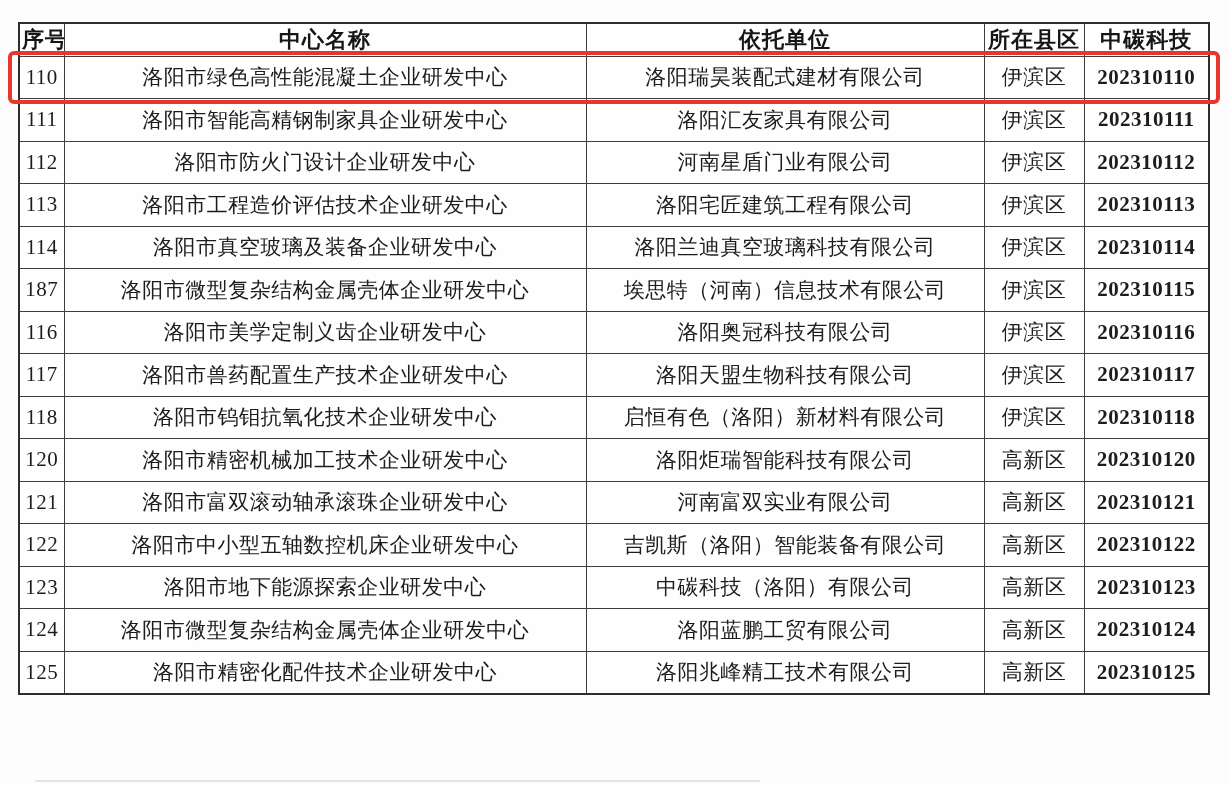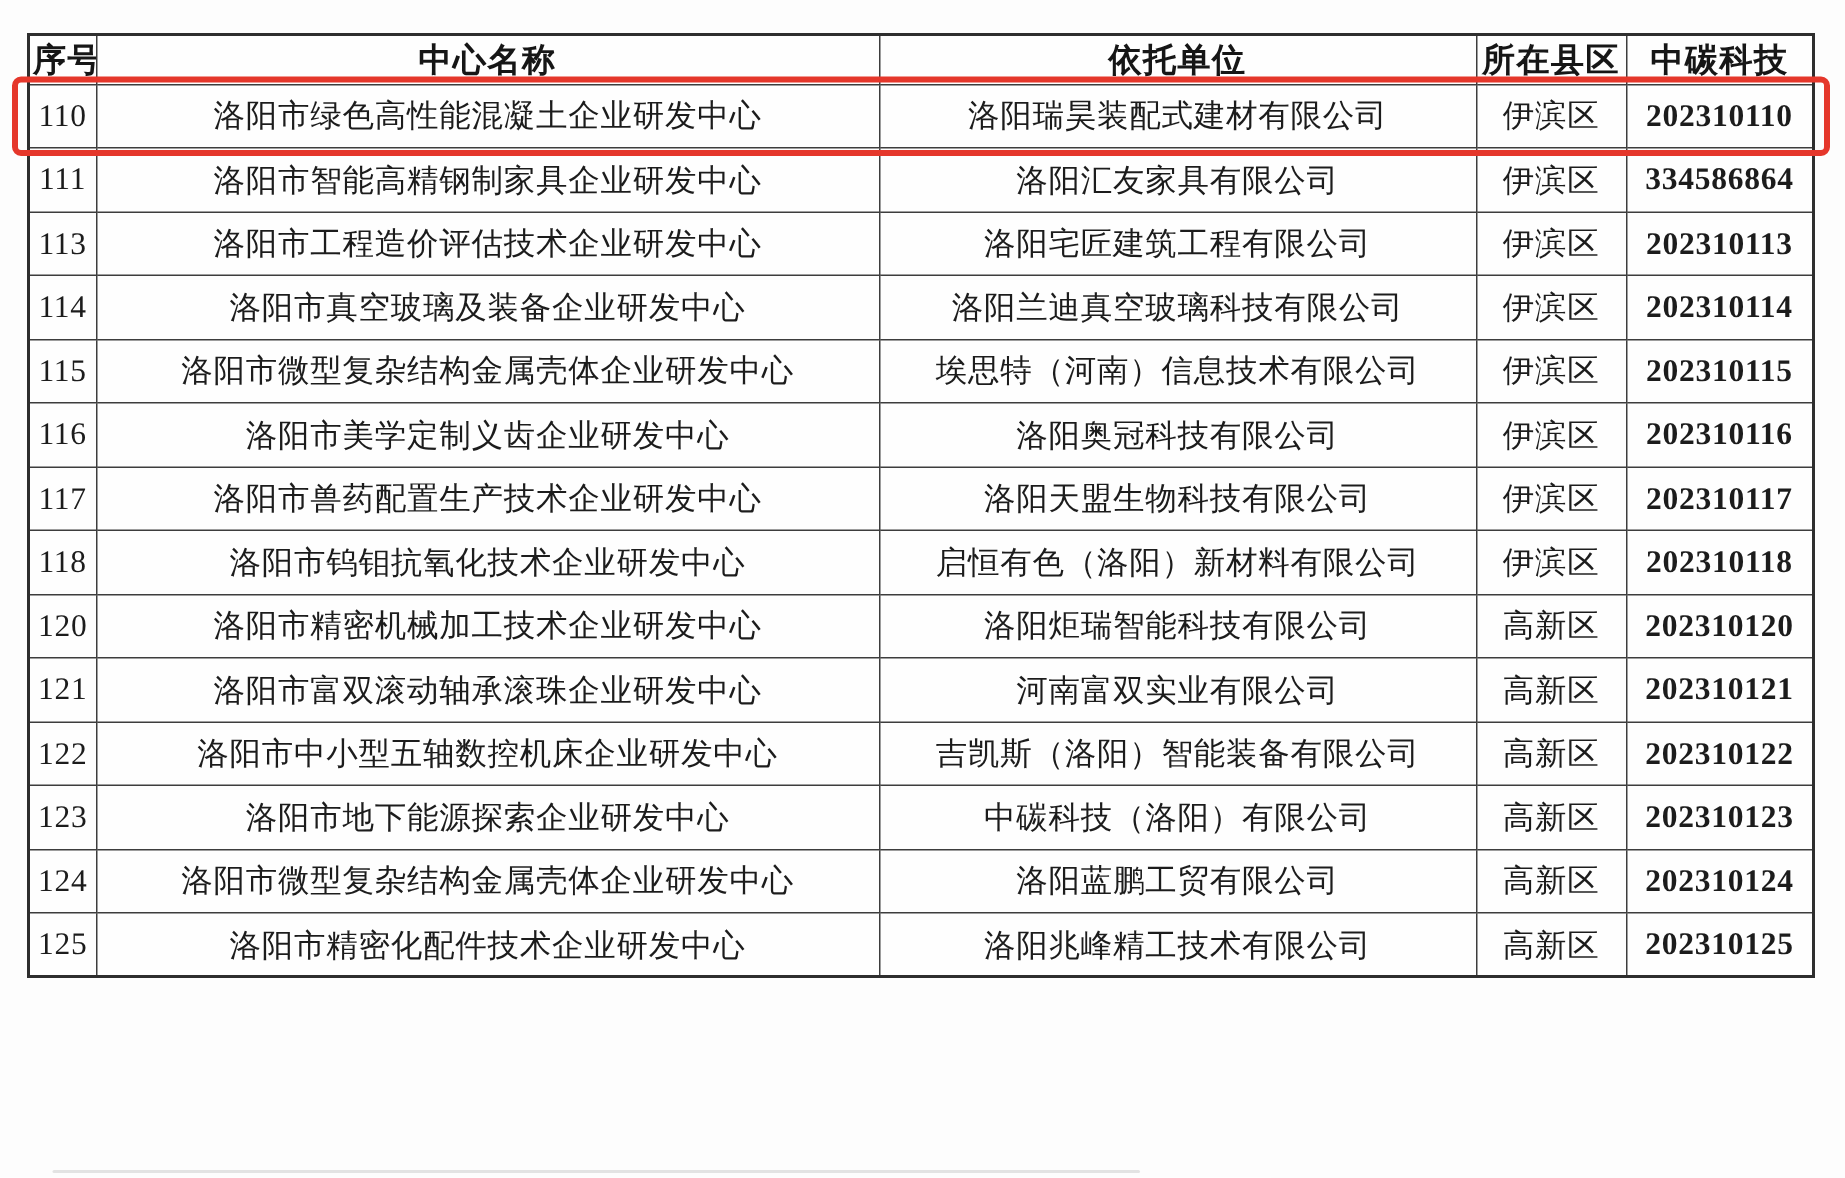--- a/index.html
+++ b/index.html
@@ -116,38 +116,45 @@
           <td class="col-center">洛阳市绿色高性能混凝土企业研发中心</td>
           <td class="col-unit">洛阳瑞昊装配式建材有限公司</td>
           <td class="col-district">伊滨区</td>
           <td class="col-cert">202310110</td>
         </tr>
         <tr>
           <td class="col-no">111</td>
           <td class="col-center">洛阳市智能高精钢制家具企业研发中心</td>
           <td class="col-unit">洛阳汇友家具有限公司</td>
           <td class="col-district">伊滨区</td>
-          <td class="col-cert">334586864</td>
+          <td class="col-cert">202310111</td>
+        </tr>
+        <tr>
+          <td class="col-no">112</td>
+          <td class="col-center">洛阳市防火门设计企业研发中心</td>
+          <td class="col-unit">河南星盾门业有限公司</td>
+          <td class="col-district">伊滨区</td>
+          <td class="col-cert">202310112</td>
         </tr>
         <tr>
           <td class="col-no">113</td>
           <td class="col-center">洛阳市工程造价评估技术企业研发中心</td>
           <td class="col-unit">洛阳宅匠建筑工程有限公司</td>
           <td class="col-district">伊滨区</td>
           <td class="col-cert">202310113</td>
         </tr>
         <tr>
           <td class="col-no">114</td>
           <td class="col-center">洛阳市真空玻璃及装备企业研发中心</td>
           <td class="col-unit">洛阳兰迪真空玻璃科技有限公司</td>
           <td class="col-district">伊滨区</td>
           <td class="col-cert">202310114</td>
         </tr>
         <tr>
-          <td class="col-no">115</td>
+          <td class="col-no">187</td>
           <td class="col-center">洛阳市微型复杂结构金属壳体企业研发中心</td>
           <td class="col-unit">埃思特（河南）信息技术有限公司</td>
           <td class="col-district">伊滨区</td>
           <td class="col-cert">202310115</td>
         </tr>
         <tr>
           <td class="col-no">116</td>
           <td class="col-center">洛阳市美学定制义齿企业研发中心</td>
           <td class="col-unit">洛阳奥冠科技有限公司</td>
           <td class="col-district">伊滨区</td>

